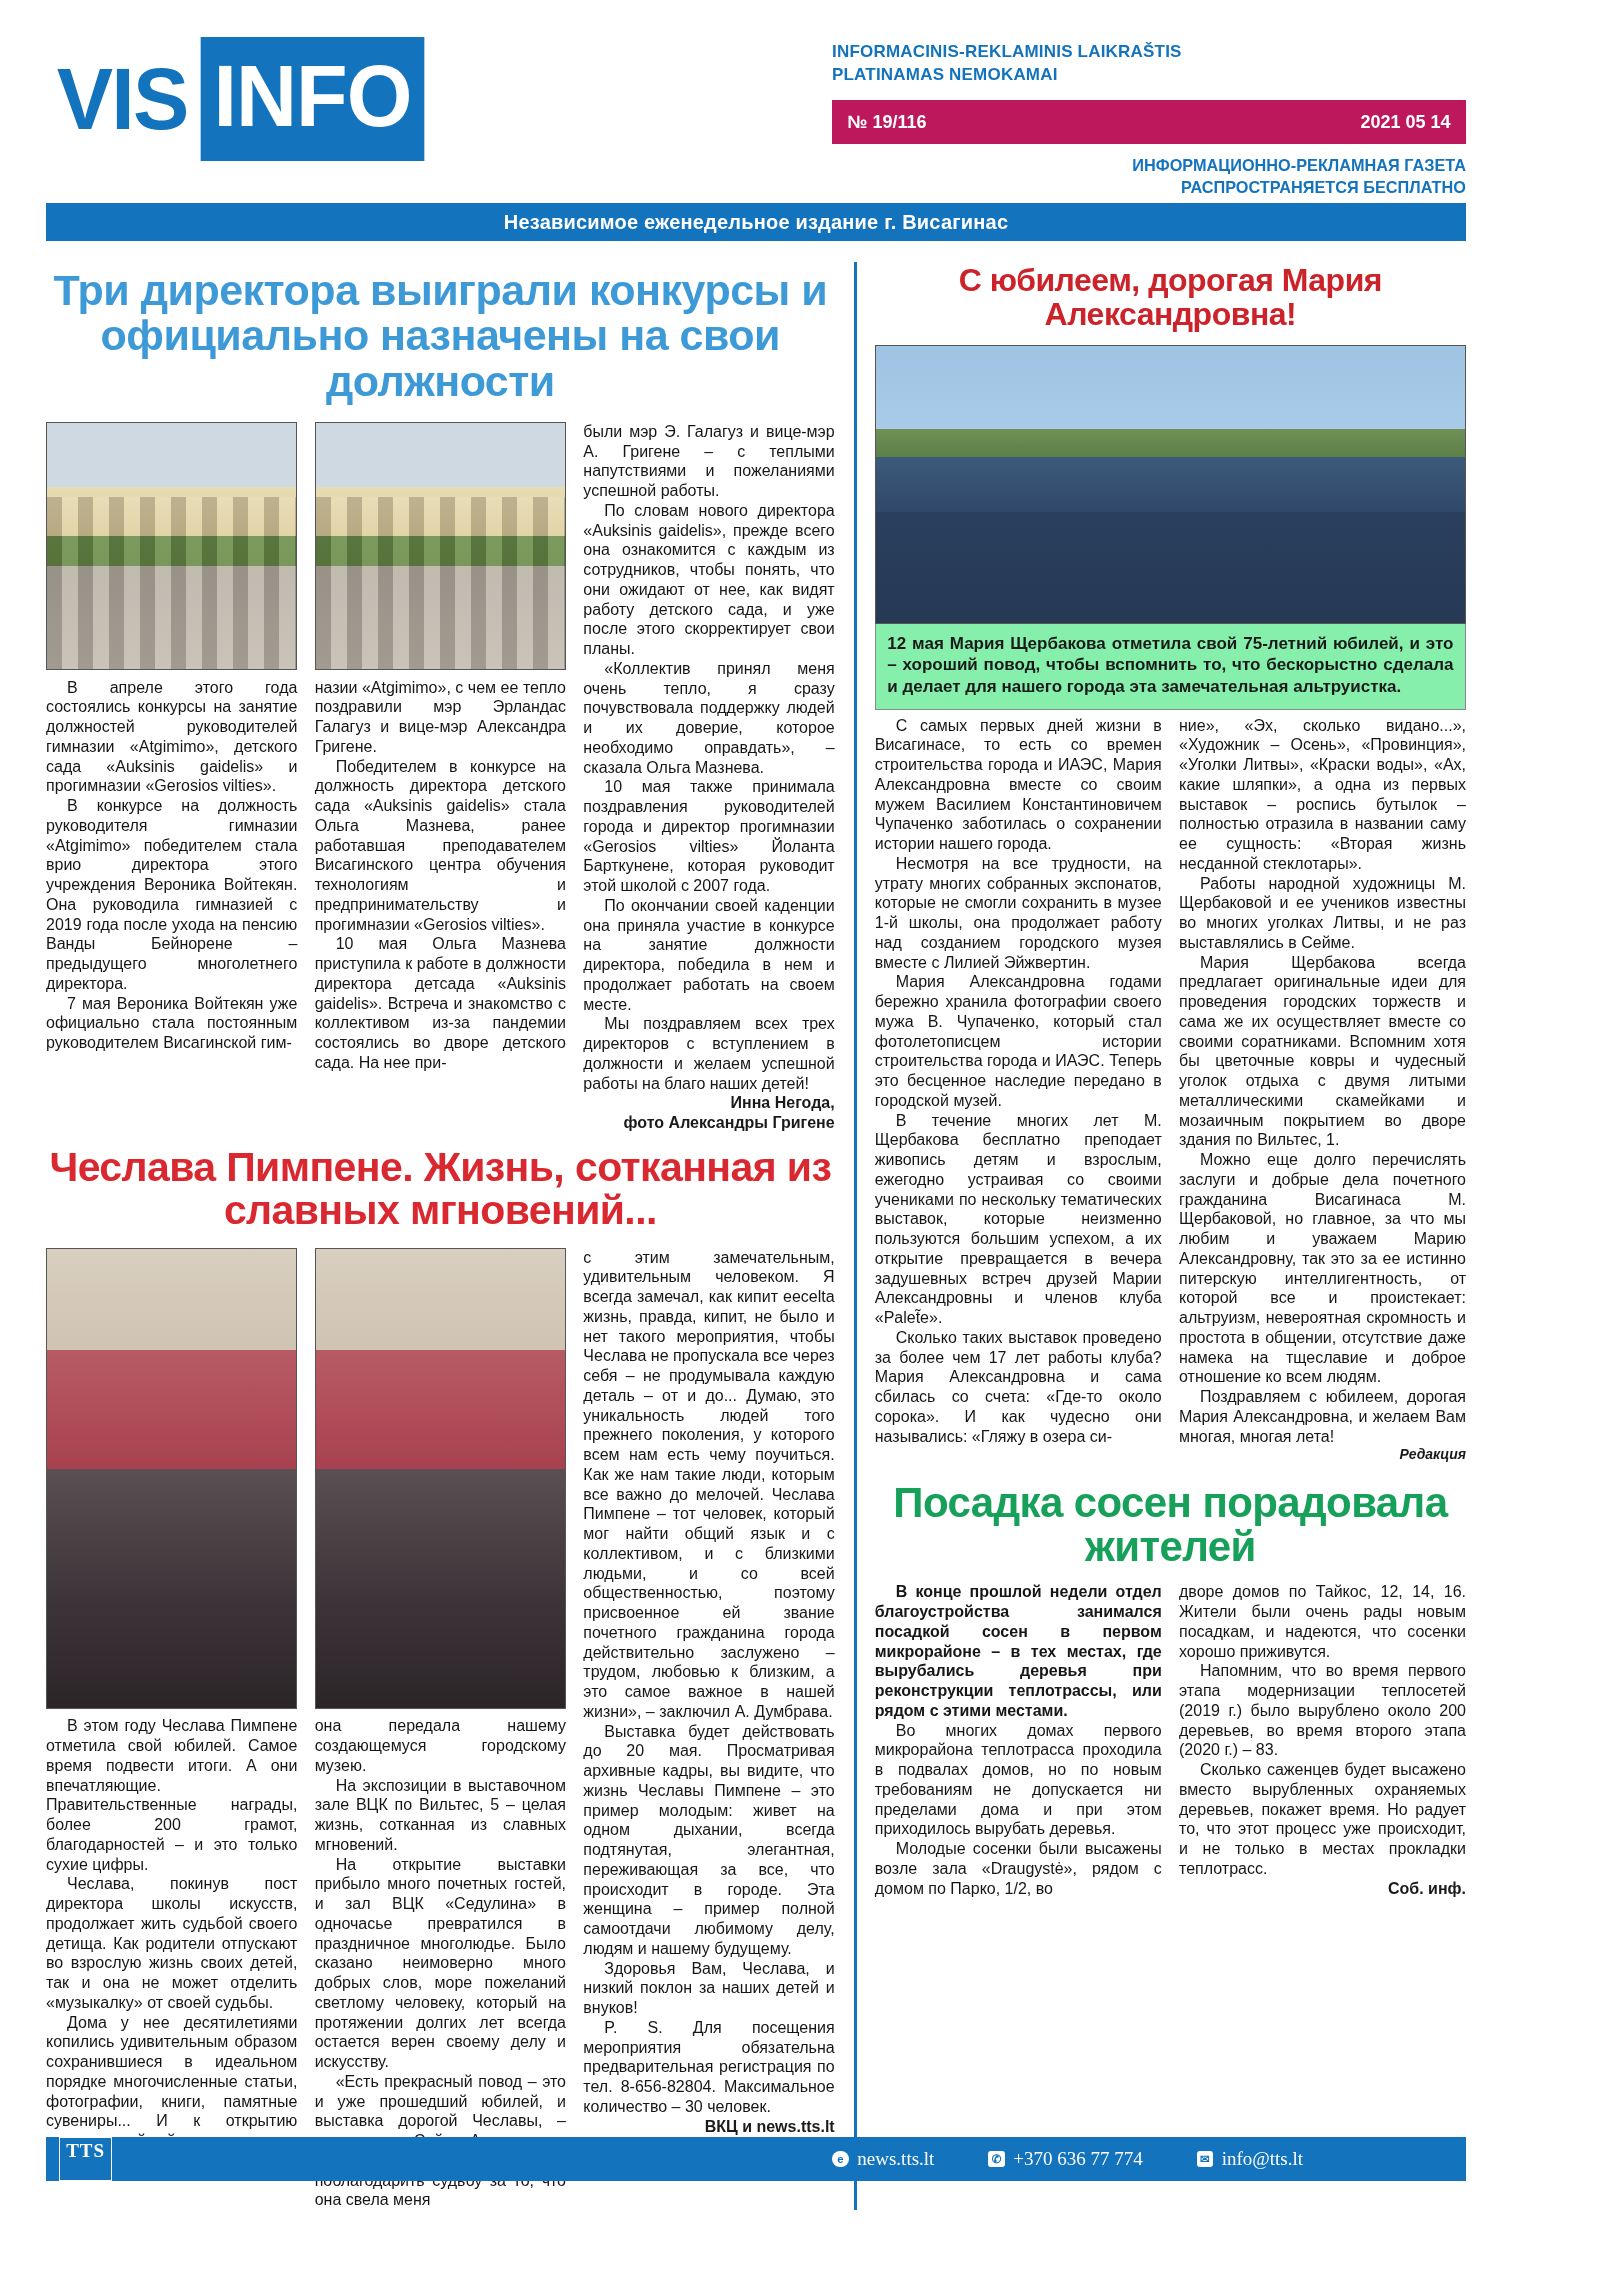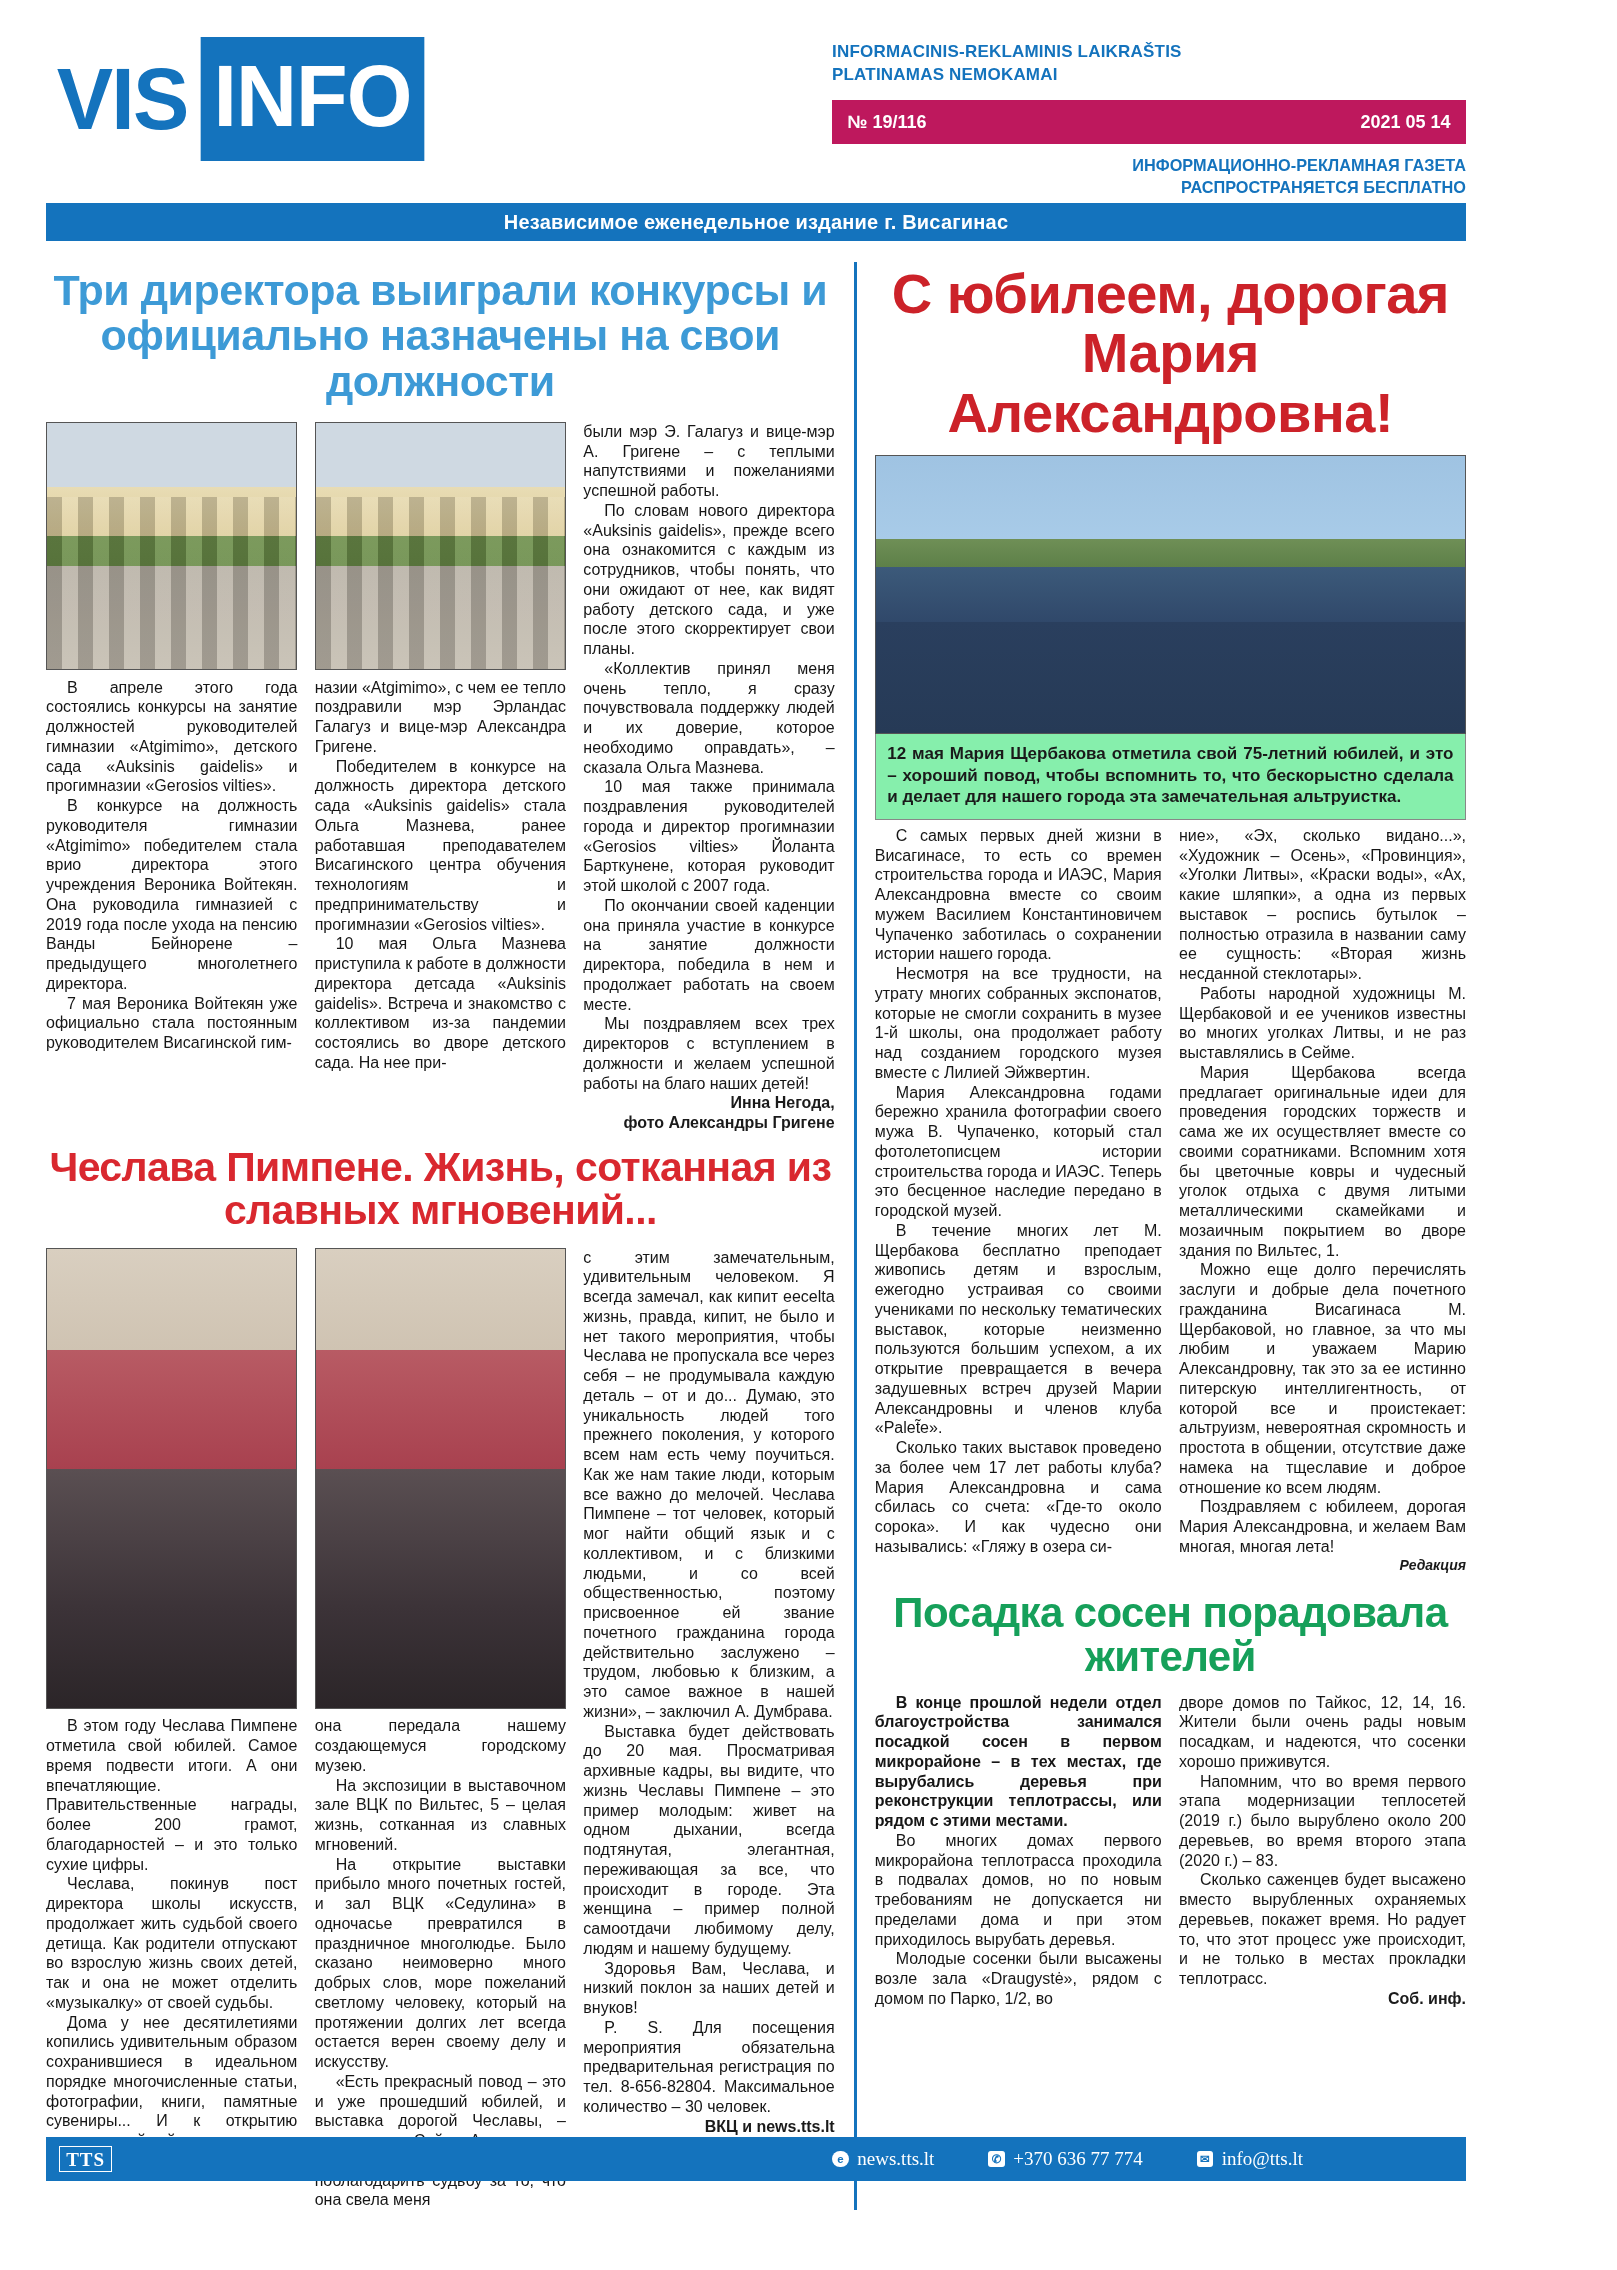--- a/index.html
+++ b/index.html
@@ -49,21 +49,21 @@
   .left-col { width: 878px; padding-right: 19px; }
   .divider-v { width: 3.8px; background: #1473bd; margin: 0 17.3px 0 0; flex: none; }
   .right-col { width: 644px; }
 
   
   h1.head-blue {
     color: #3d9ad6; font-size: 43px; line-height: 1.06; font-weight: 700;
     text-align: center; margin: 5.8px 0 17.3px 0; letter-spacing: -0.5px;
   }
   h1.head-red {
-    color: #cc2229; font-size: 56px; line-height: 1.06; font-weight: 700;
+    color: #cc2229; font-size: 32px; line-height: 1.06; font-weight: 700;
     text-align: center; margin: 1.9px 0 13.4px 0; letter-spacing: -0.5px;
   }
   h1.head-red2 {
     color: #d9282f; font-size: 41px; line-height: 1.05; font-weight: 700;
     text-align: center; margin: 13.4px 0 15.4px 0; letter-spacing: -0.6px;
   }
   h1.head-green {
     color: #16a05a; font-size: 42px; line-height: 1.05; font-weight: 700;
     text-align: center; margin: 17.3px 0 13.4px 0; letter-spacing: -0.6px;
   }
@@ -94,21 +94,21 @@
   p.lead { font-weight: 700; }
   .inline-photo-wrap { break-inside: avoid-column; margin-bottom: 7.7px; }
 
   
   .flow { display: flex; gap: 17.3px; }
   .flow > div { flex: 1 1 0; }
 
   
   .footer {
     position: absolute; left: 46px; right: 46px; bottom: 89px;
-    background: #1473bd; height: 44px; display: flex; align-items: center;
+    background: #1473bd; height: 44px; display: flex; 
     color: #fff;
   }
   .tts-logo {
     margin-left: 13.4px; border: 1.9px solid #fff; padding: 2.9px 5.8px;
     font-size: 19px; font-weight: 700; letter-spacing: 1px;
     font-family: "Liberation Serif", serif; line-height: 1;
   }
   .footer-items { margin-left: auto; display: flex; gap: 54px; padding-right: 163px; font-family: "Liberation Serif", serif; font-size: 19px; }
   .fitem { display: flex; align-items: center; gap: 8.6px; }
   .fglyph {

